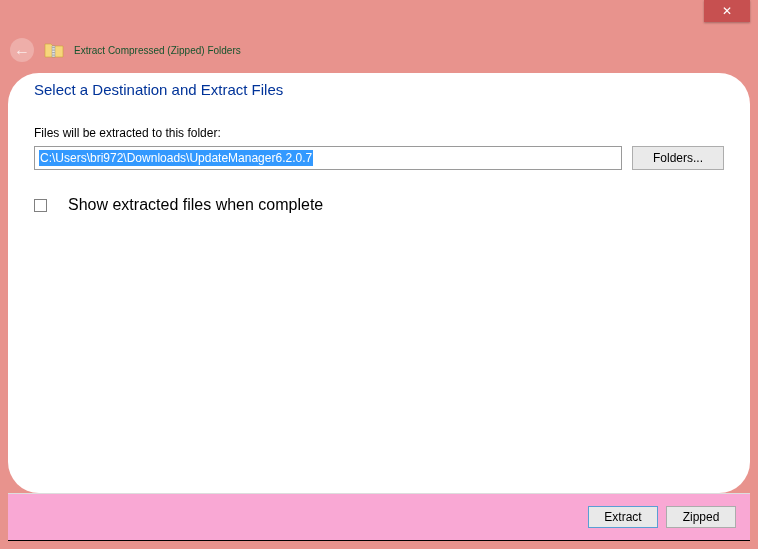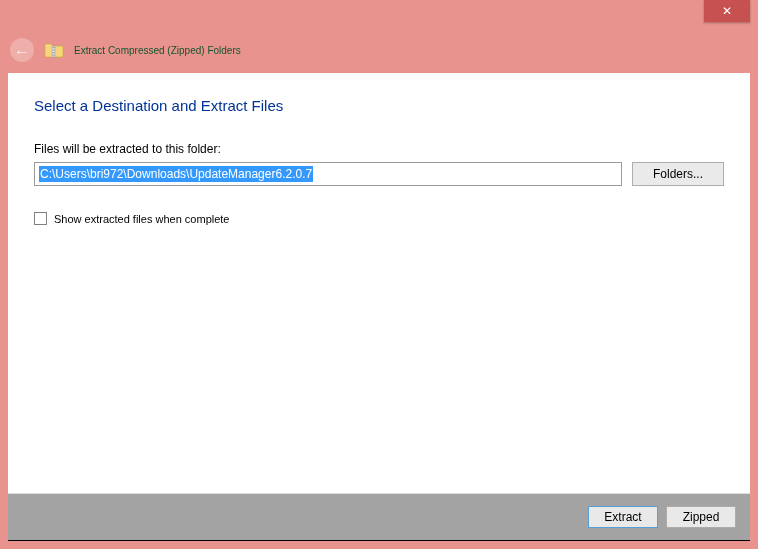--- a/index.html
+++ b/index.html
@@ -60,22 +60,23 @@
     }
     .folder-icon svg { width: 20px; height: 20px; }
     .header-title {
       color: #14532d;
       font-size: 10px;
       font-weight: 400;
     }
     .content-area {
       background: #fff;
       height: 420px;
-      padding: 24px 26px 10px 26px;
-      position: relative;
+      padding: 8px 26px 10px 26px;
+      position: relative;
+      border-radius: 31px;
     }
     .main-heading {
       color: #003399;
       font-size: 15px;
       font-weight: 400;
       margin-bottom: 28px;
     }
     .label-text {
       font-size: 12px;
       color: #000;
@@ -109,33 +110,33 @@
       height: 24px;
       border: 1px solid #adadad;
       background: #eaeaea;
       font-size: 12px;
       cursor: pointer;
       font-family: inherit;
     }
     .checkbox-row {
       display: flex;
       align-items: center;
-      gap: 7px;
-      font-size: 11px;
+      gap: 21px;
+      font-size: 16px;
       cursor: pointer;
     }
     .checkbox {
       width: 13px;
       height: 13px;
       border: 1px solid #808080;
       background: #fff;
       cursor: pointer;
     }
     .footer-bar {
-      background: #a3a3a3;
+      background: #f9a8d4;
       height: 48px;
       display: flex;
       justify-content: flex-end;
       align-items: center;
       gap: 8px;
       padding: 0 14px;
       border-top: 1px solid #ddd;
       border-bottom: 1px solid #000;
     }
     .footer-btn {

